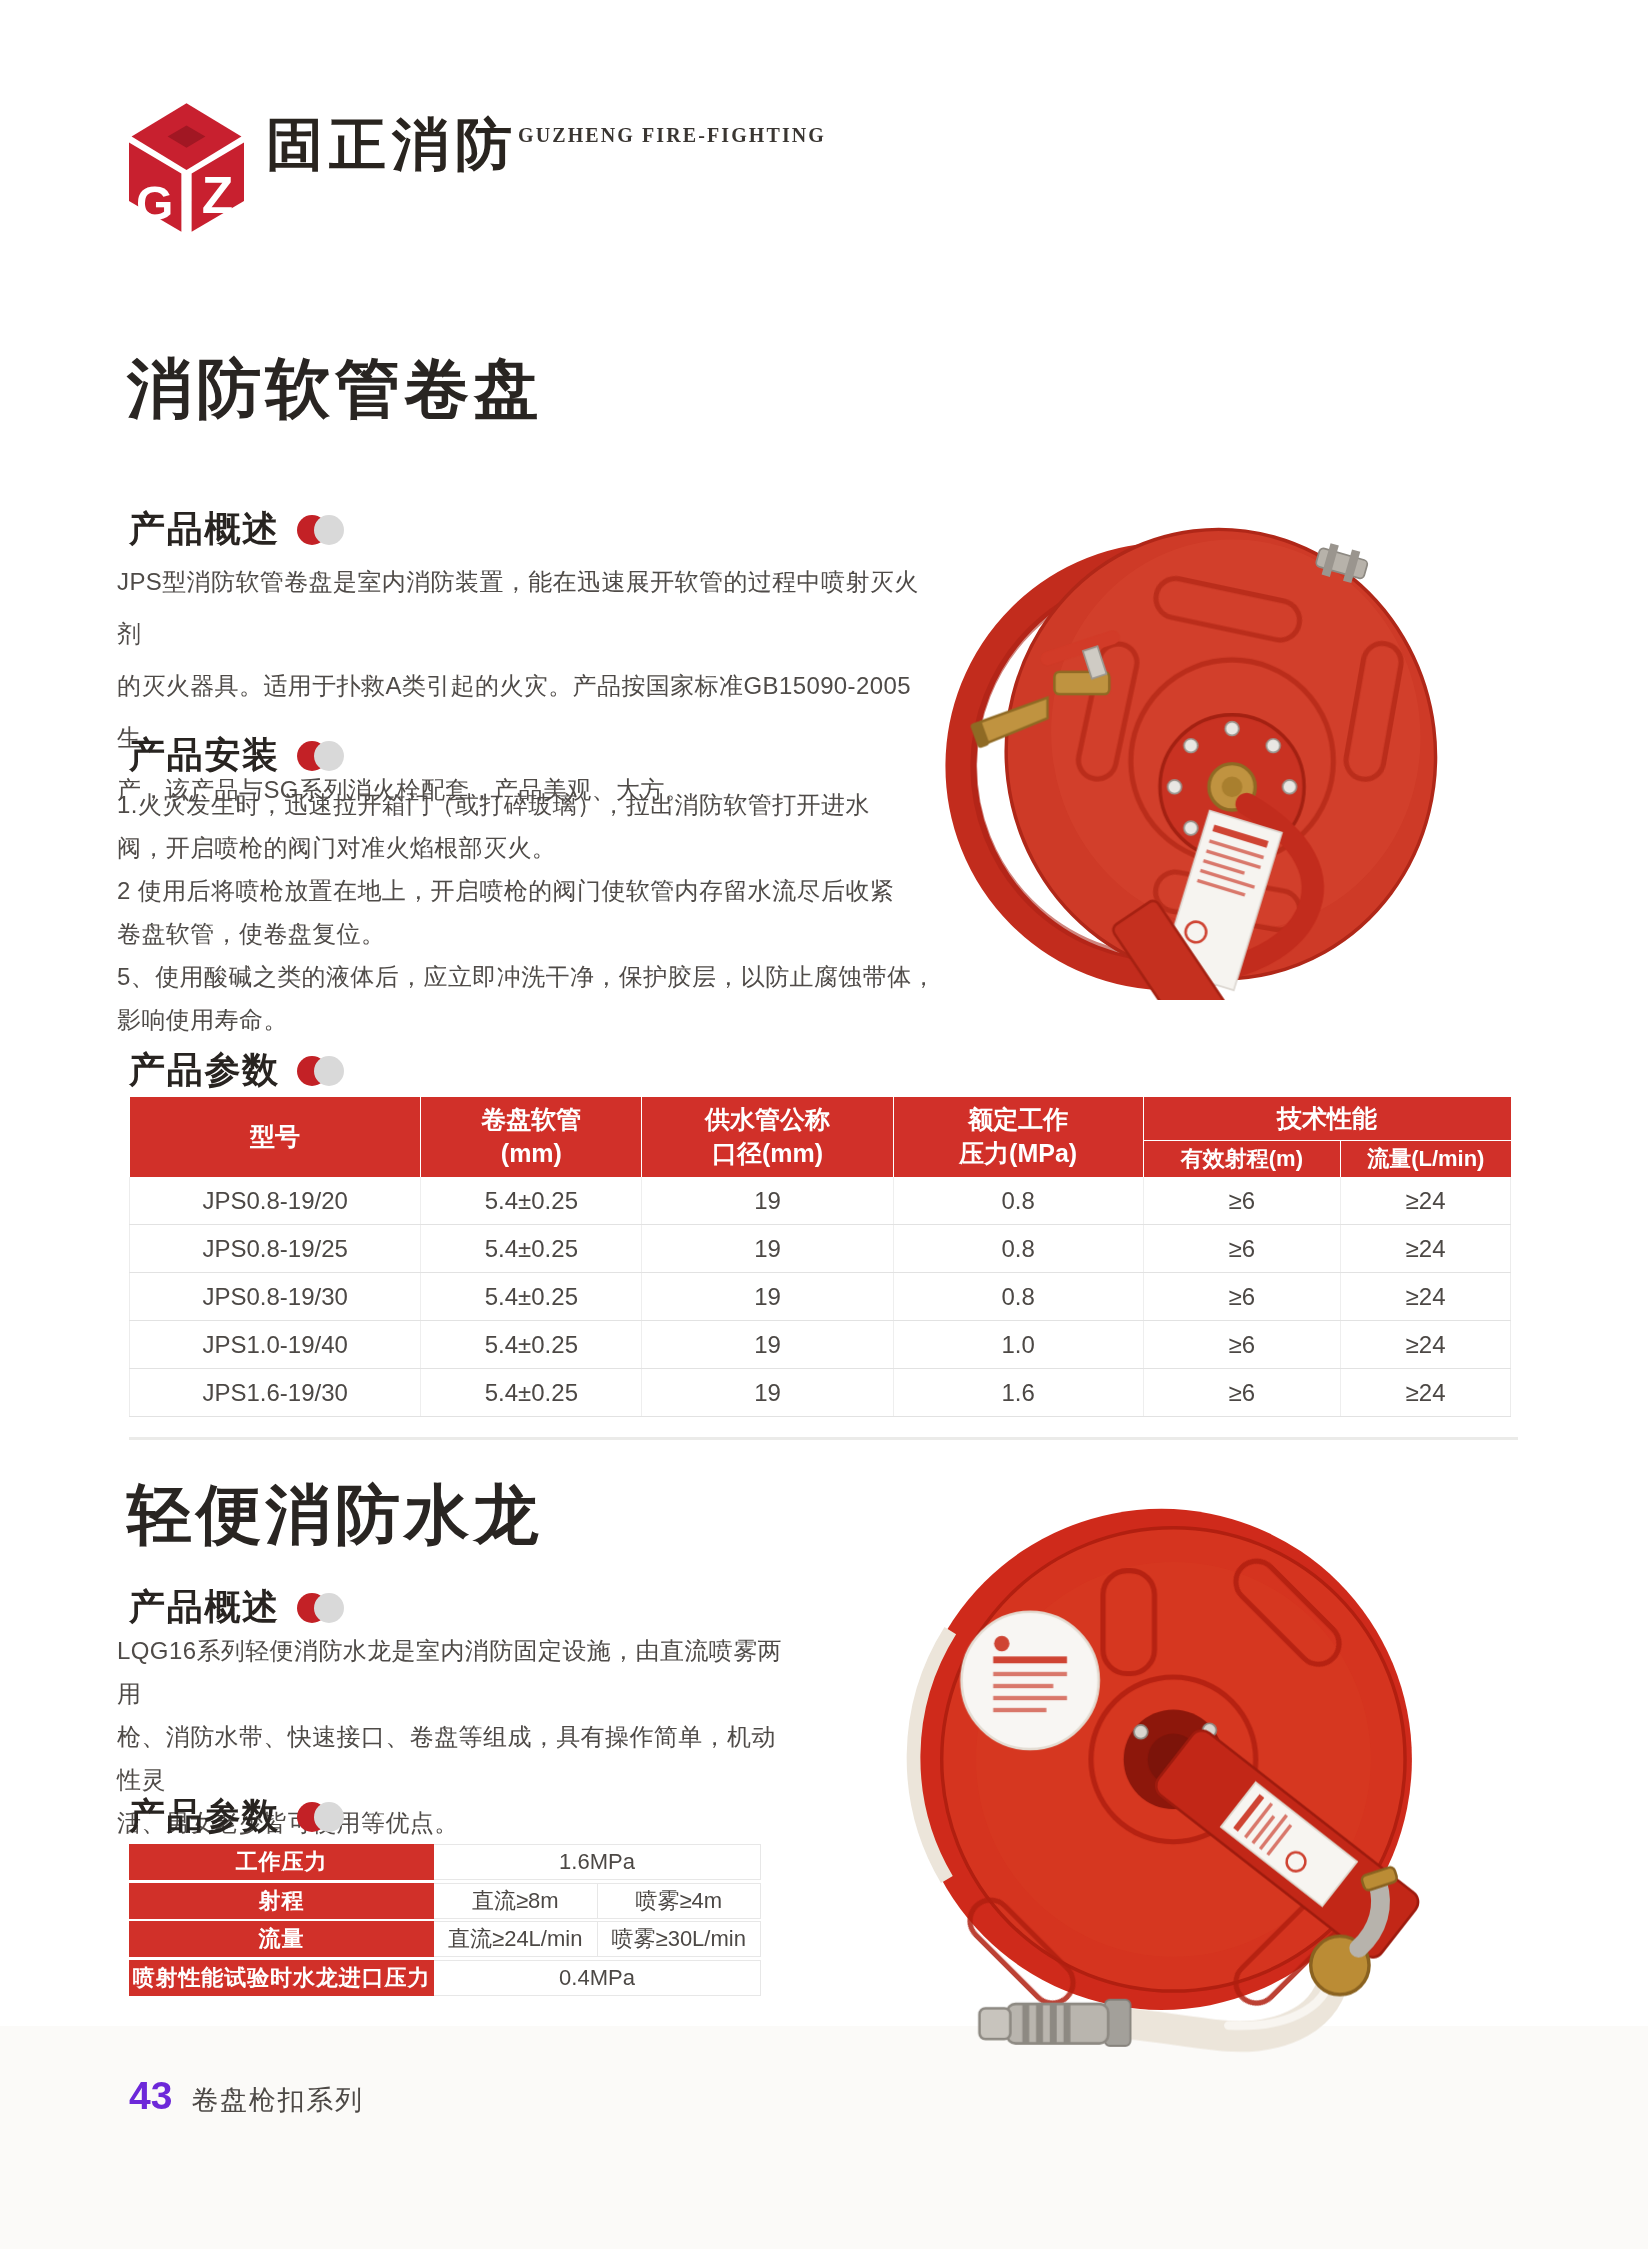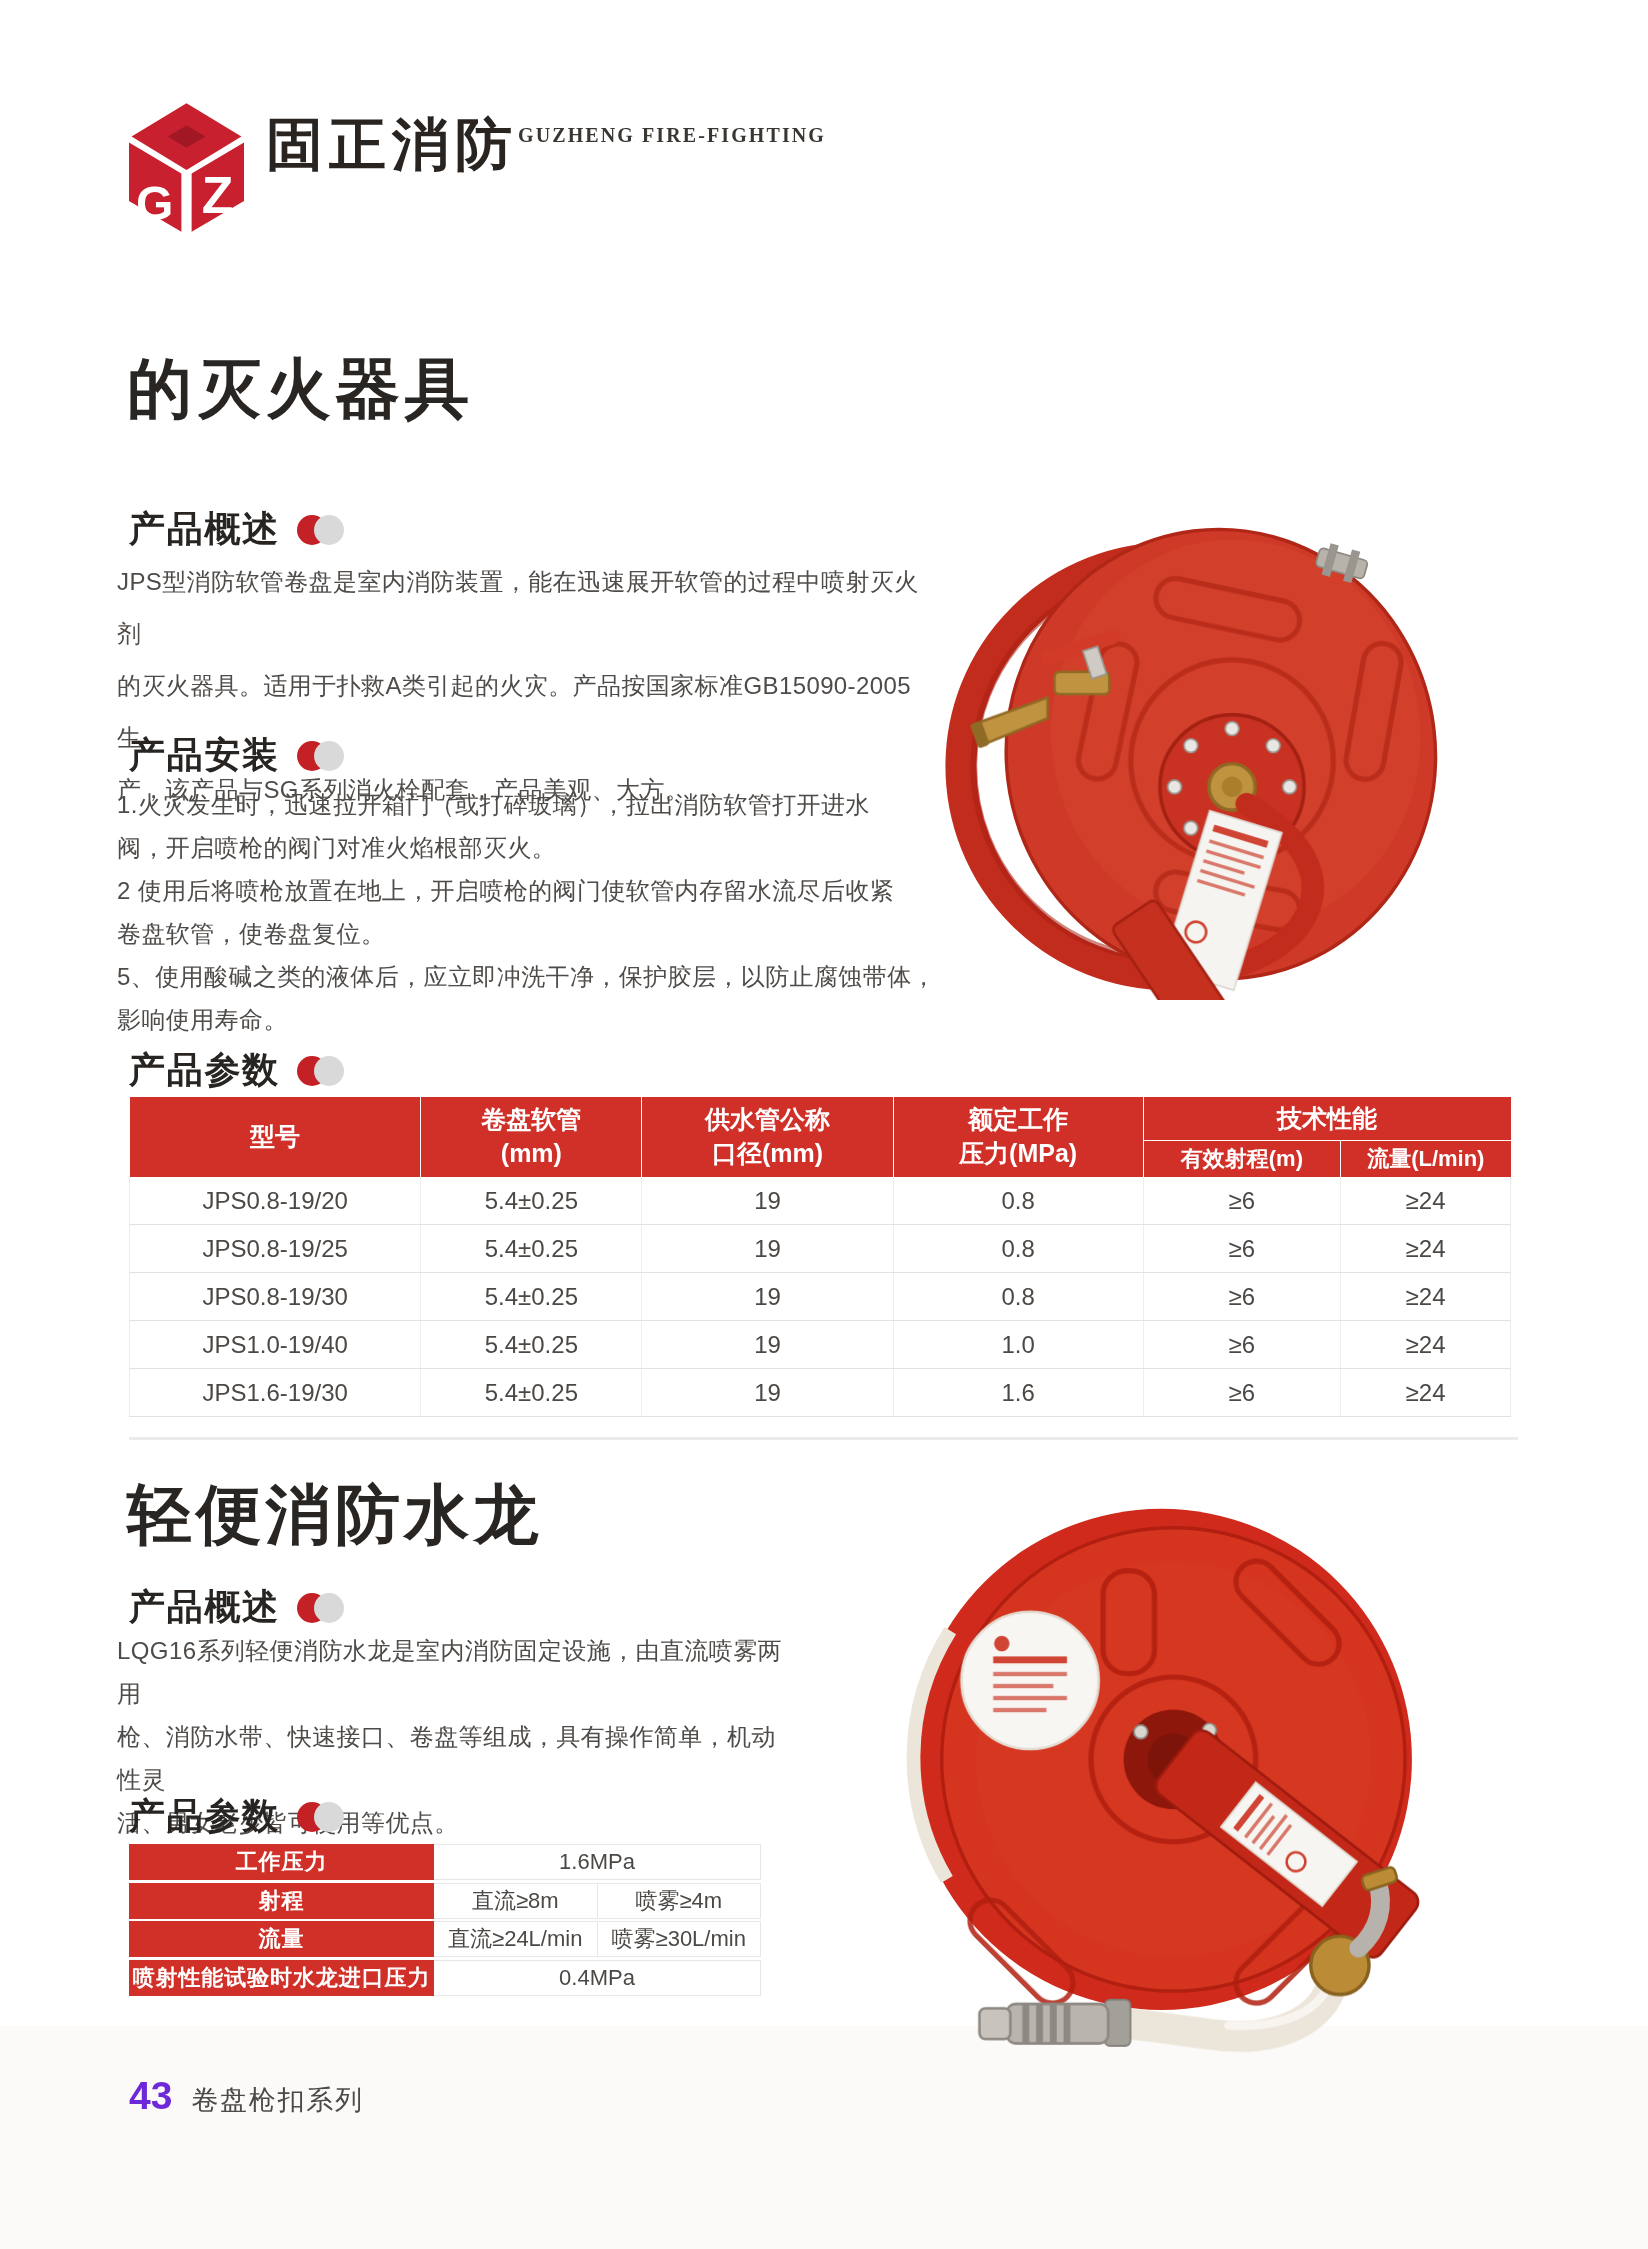--- a/index.html
+++ b/index.html
@@ -79,21 +79,21 @@
       <polygon points="73,82 134,46 134,114 73,150" fill="#c8202f"></polygon>
       <text x="30" y="136" text-anchor="middle" font-size="56" font-weight="bold" fill="#ffffff" font-family="Liberation Sans, sans-serif">G</text>
       <text x="103" y="128" text-anchor="middle" font-size="60" font-weight="bold" fill="#ffffff" font-family="Liberation Sans, sans-serif">Z</text>
     </svg>
     <div class="logo-text">
       <div class="logo-cn">固正消防</div>
       <div class="logo-en">GUZHENG FIRE-FIGHTING</div>
     </div>
   </div>
 
-  <div class="big-title" style="top:345px;">的灭火器具</div>
+  <div class="big-title" style="top:345px;">消防软管卷盘</div>
 
   <div class="sec-h" style="left:129px;top:505px;">
     <span class="sec-h-text">产品概述</span>
     <span class="dot-pair">
         <i class="dot red"></i>
         <i class="dot gray"></i>
       </span>
   </div>
   <div class="para p1">JPS型消防软管卷盘是室内消防装置，能在迅速展开软管的过程中喷射灭火剂
 的灭火器具。适用于扑救A类引起的火灾。产品按国家标准GB15090-2005生

